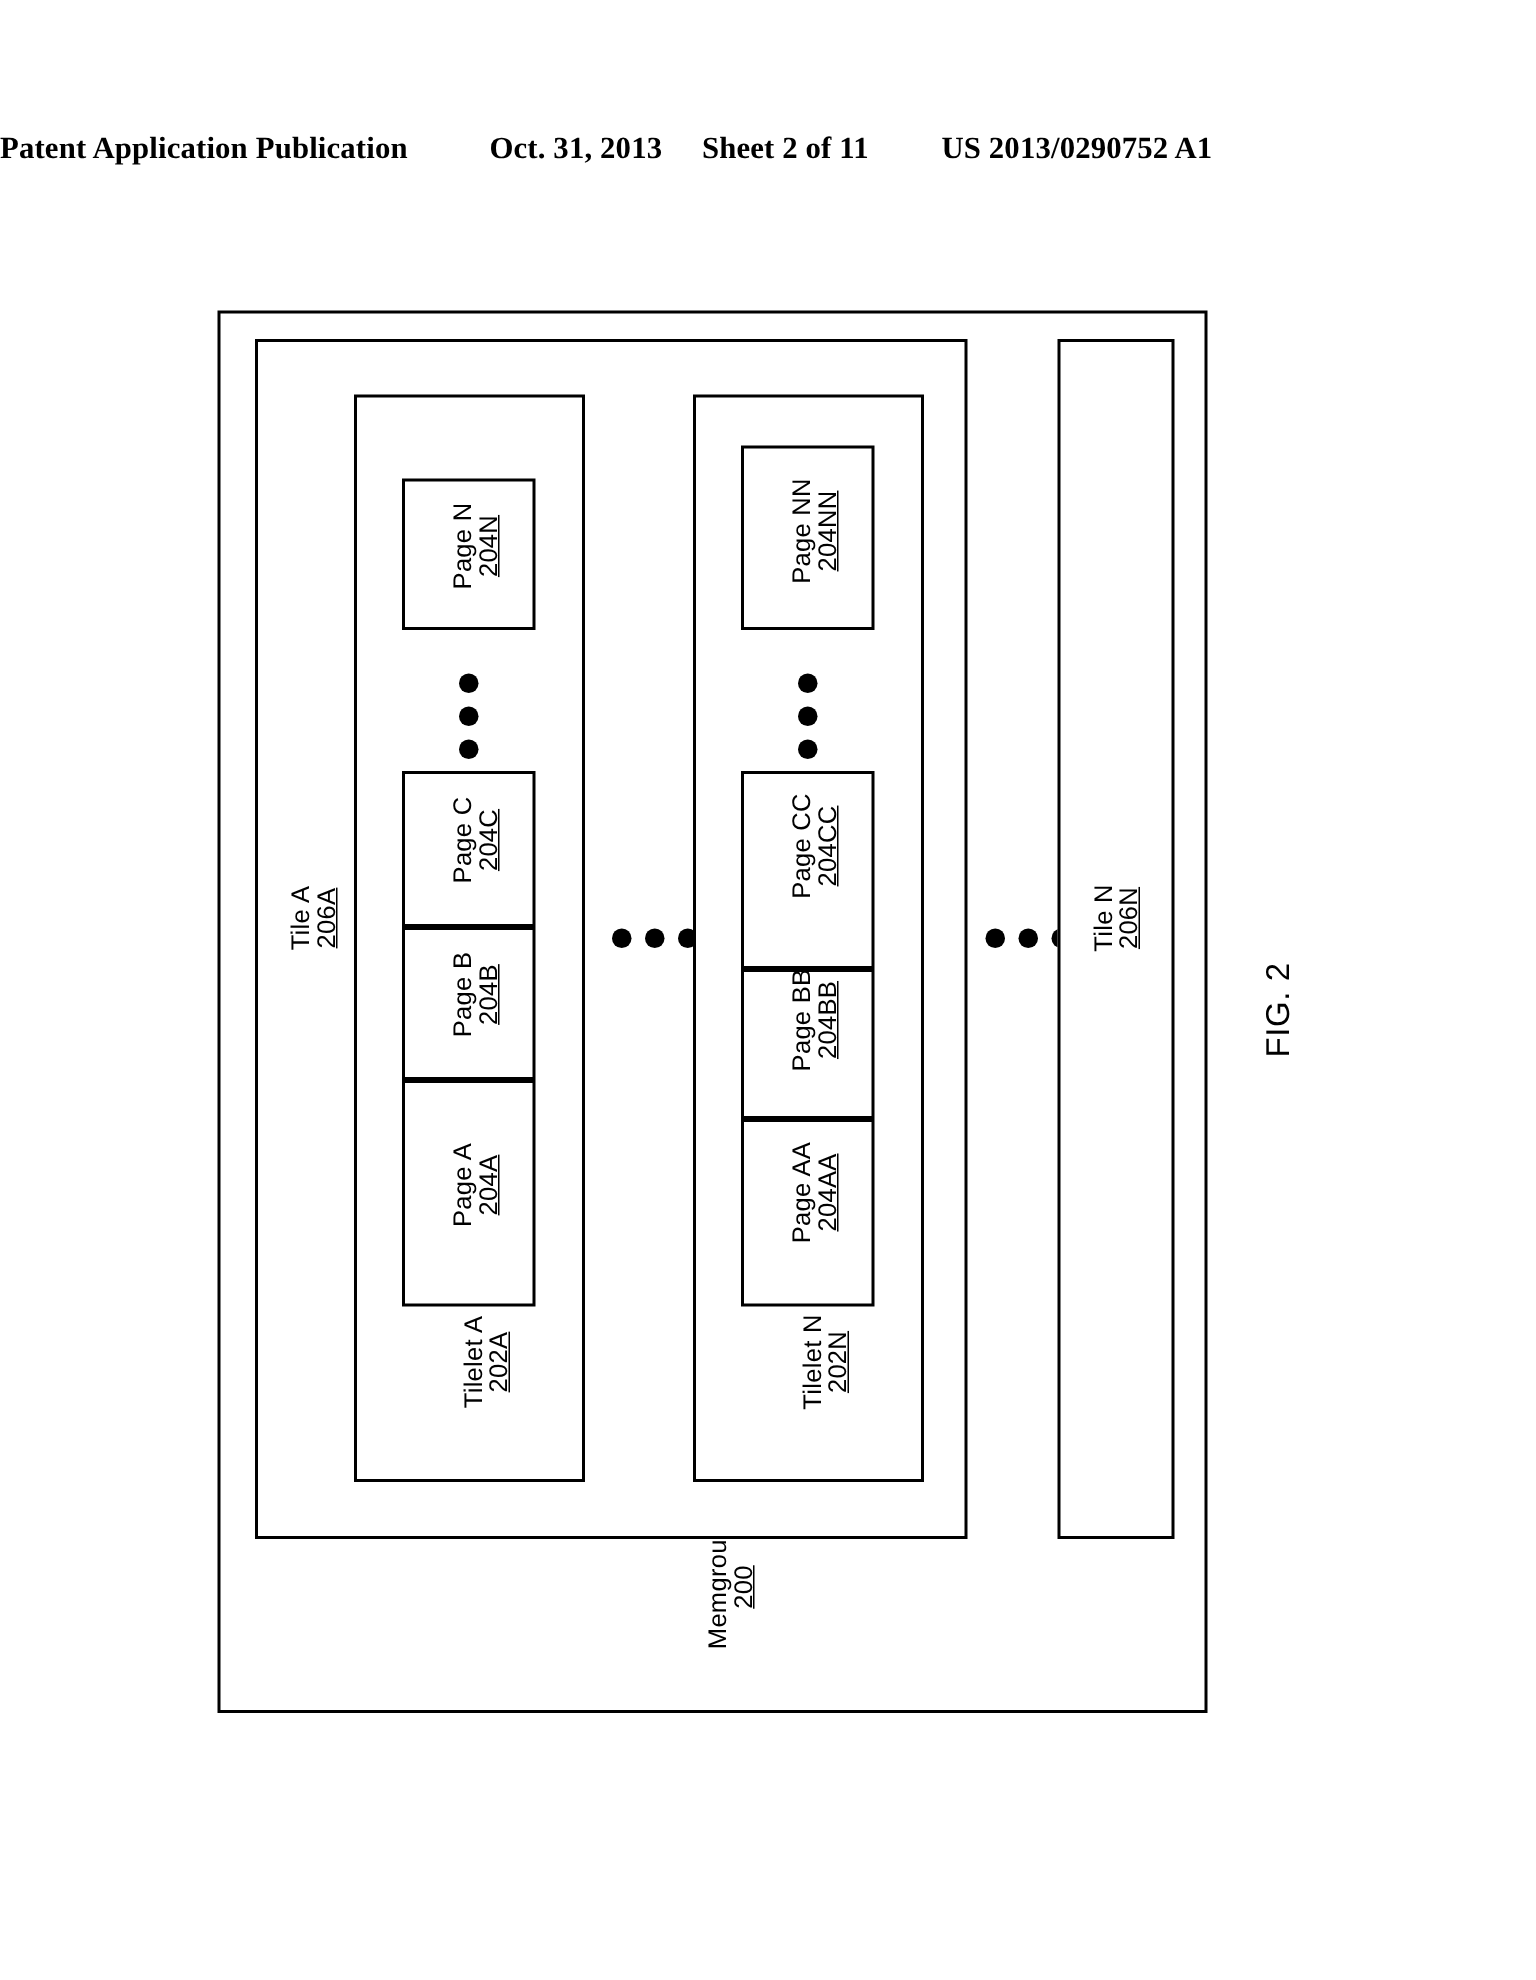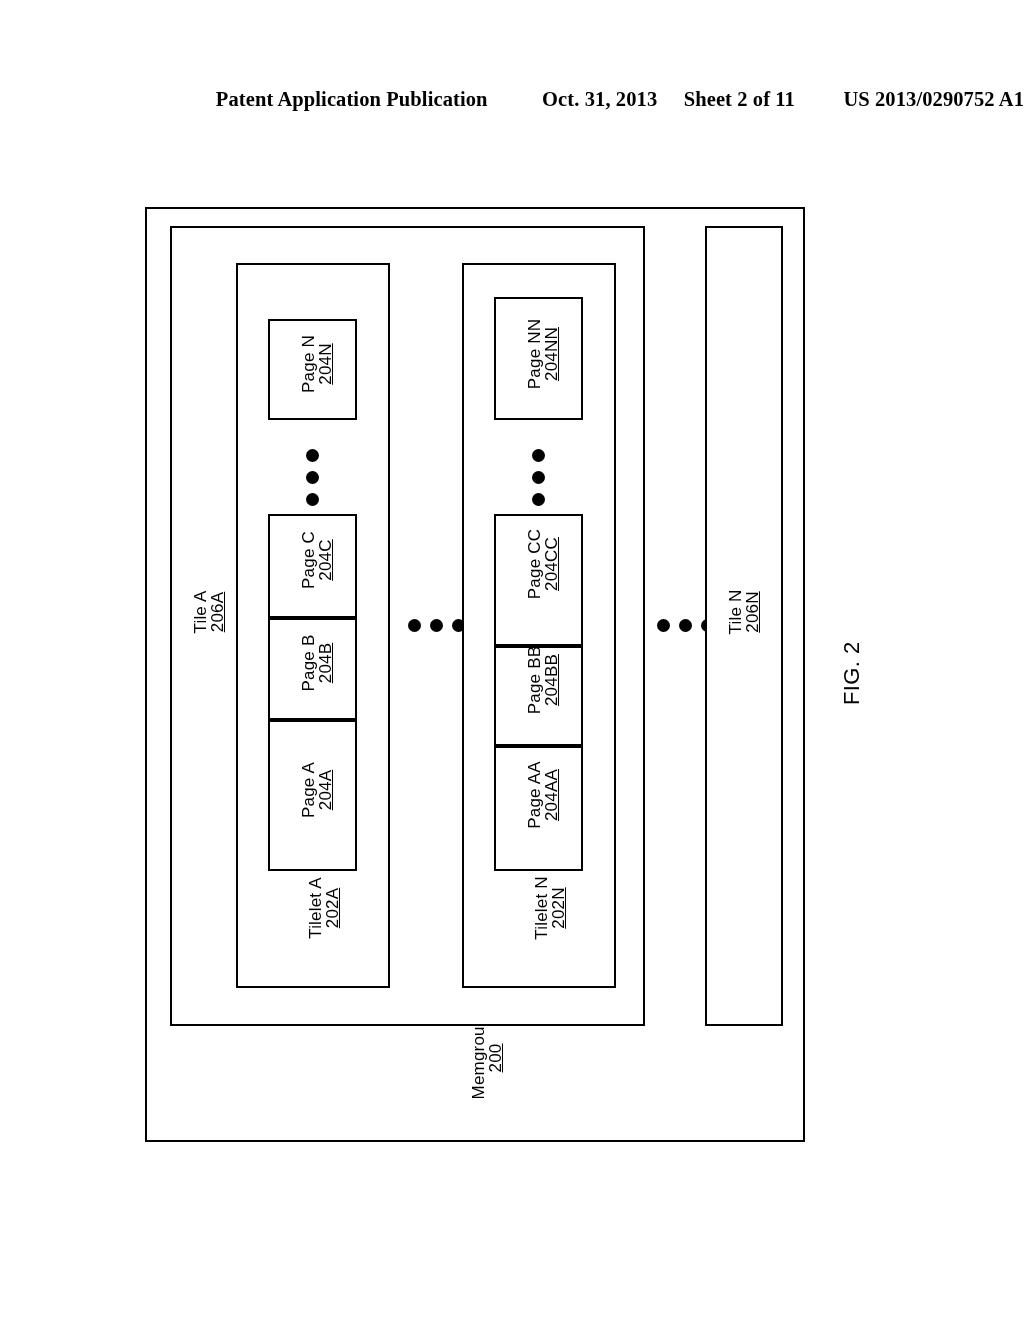--- a/index.html
+++ b/index.html
@@ -15,21 +15,21 @@
     color: #000000;
     overflow: hidden;
   }
 
   
   .pub-header {
     position: absolute;
     left: 0;
     top: 88px;
     width: 1024px;
-    text-align: right;
+    text-align: left;
     font-family: "Liberation Serif", serif;
     font-weight: bold;
     font-size: 20.5px;
     letter-spacing: 0.1px;
     white-space: nowrap;
   }
   .pub-header .seg { display: inline-block; }
   .gap-wide { display: inline-block; width: 38px; }
   .gap-mid  { display: inline-block; width: 16px; }
   .gap-big  { display: inline-block; width: 44px; }

